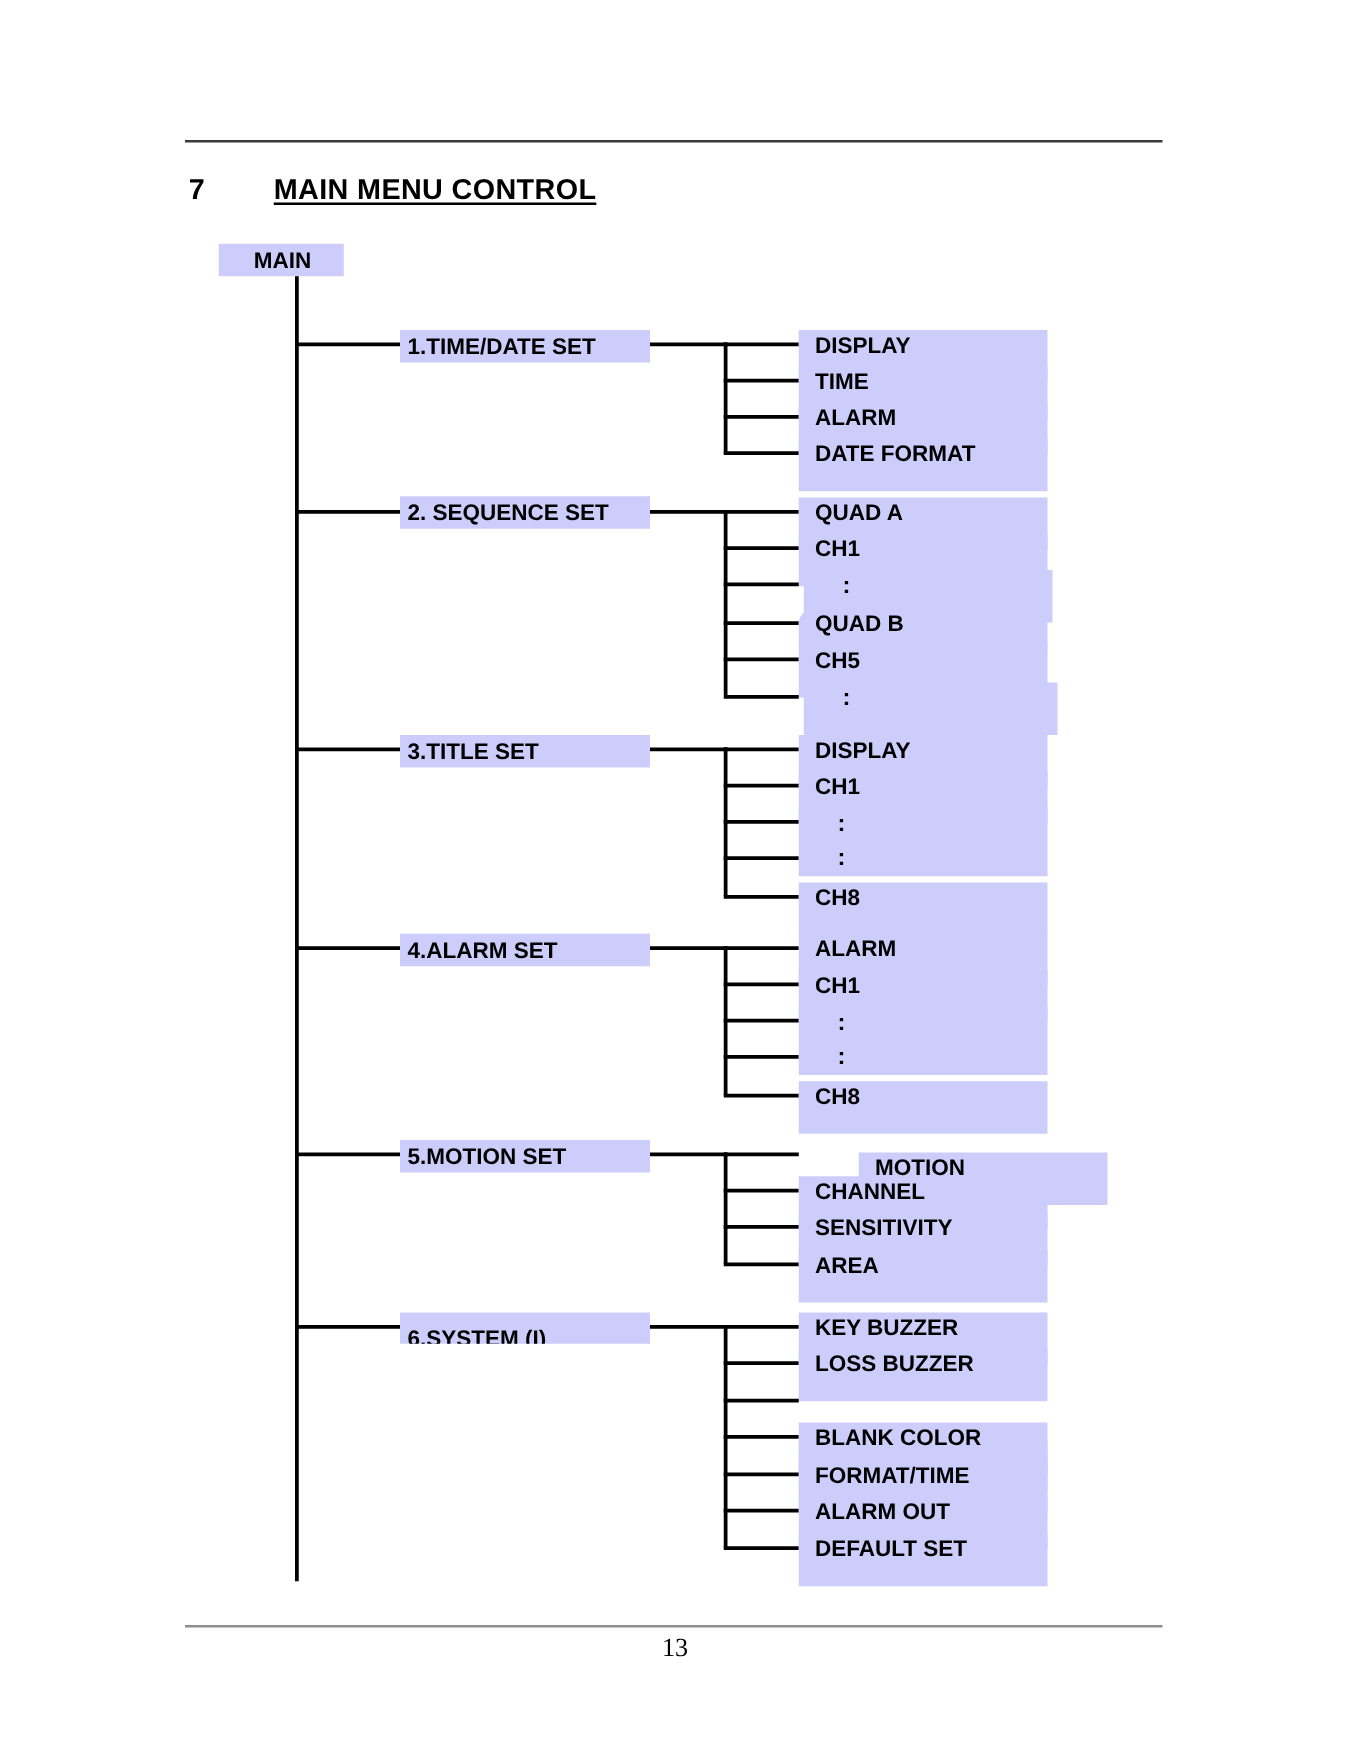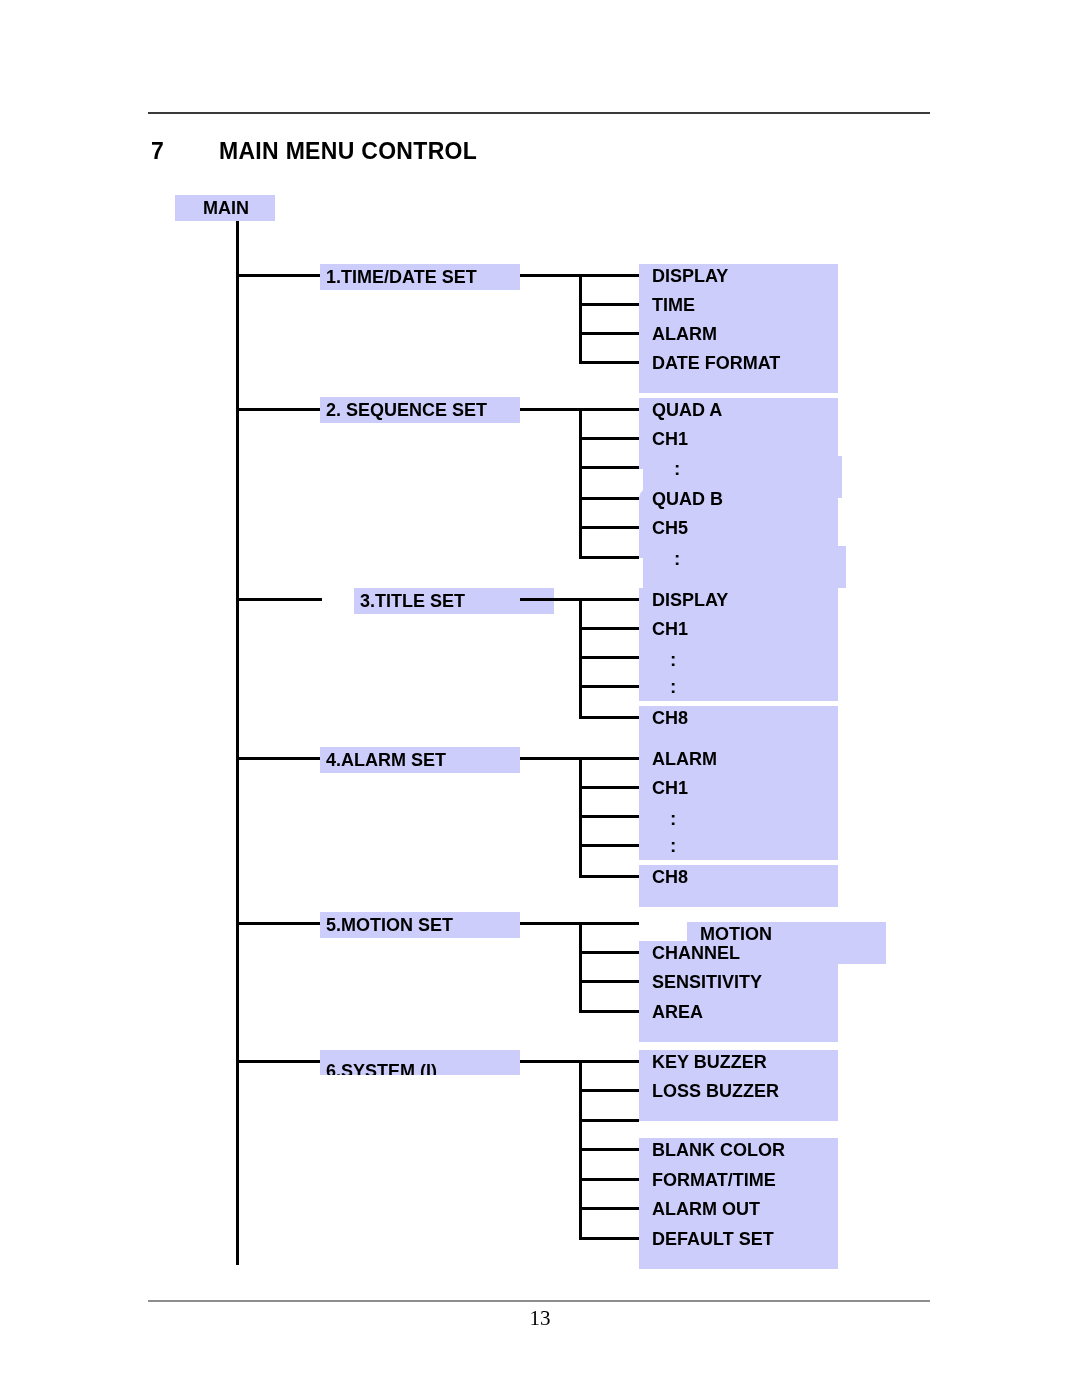--- a/index.html
+++ b/index.html
@@ -57,20 +57,21 @@
     font-weight: bold;
     letter-spacing: 0.3px;
     color: #000;
     white-space: nowrap;
   }
   .heading .num {
     display: inline-block;
     width: 68px;
   }
   .heading .title {
+    text-decoration: underline;
     text-underline-offset: 3px;
   }
 
   
   .diagram {
     position: absolute;
     left: 0;
     top: 0;
     width: 1080px;
     height: 1397px;
@@ -185,21 +186,21 @@
     <div class="hline" style="left:579px; top:466px; width:60px;"></div>
     <div class="box lvl2 dots" style="top:456px;">:</div>
     <div class="hline" style="left:579px; top:497px; width:60px;"></div>
     <div class="box lvl2" style="top:487px;border-radius:12px;">QUAD B</div>
     <div class="hline" style="left:579px; top:526px; width:60px;"></div>
     <div class="box lvl2" style="top:516px;">CH5</div>
     <div class="hline" style="left:579px; top:556px; width:60px;"></div>
     <div class="box lvl2 dots-wide" style="top:546px;">:</div>
 
     <div class="hline" style="left:236px; top:598px; width:86px;"></div>
-    <div class="box lvl1" style="top:588px;margin-left:34px;">3.TITLE SET</div>
+    <div class="box lvl1" style="top:588px;">3.TITLE SET</div>
     <div class="hline" style="left:520px; top:598px; width:62px;"></div>
     <div class="vline" style="left:579px; top:598px; height:119px;"></div>
 
     <div class="hline" style="left:579px; top:598px; width:60px;"></div>
     <div class="box lvl2" style="top:588px;">DISPLAY</div>
     <div class="hline" style="left:579px; top:627px; width:60px;"></div>
     <div class="box lvl2" style="top:617px;">CH1</div>
     <div class="hline" style="left:579px; top:656px; width:60px;"></div>
     <div class="hline" style="left:579px; top:685px; width:60px;"></div>
     <div class="box lvl2 dots-tall" style="top:646px;">

